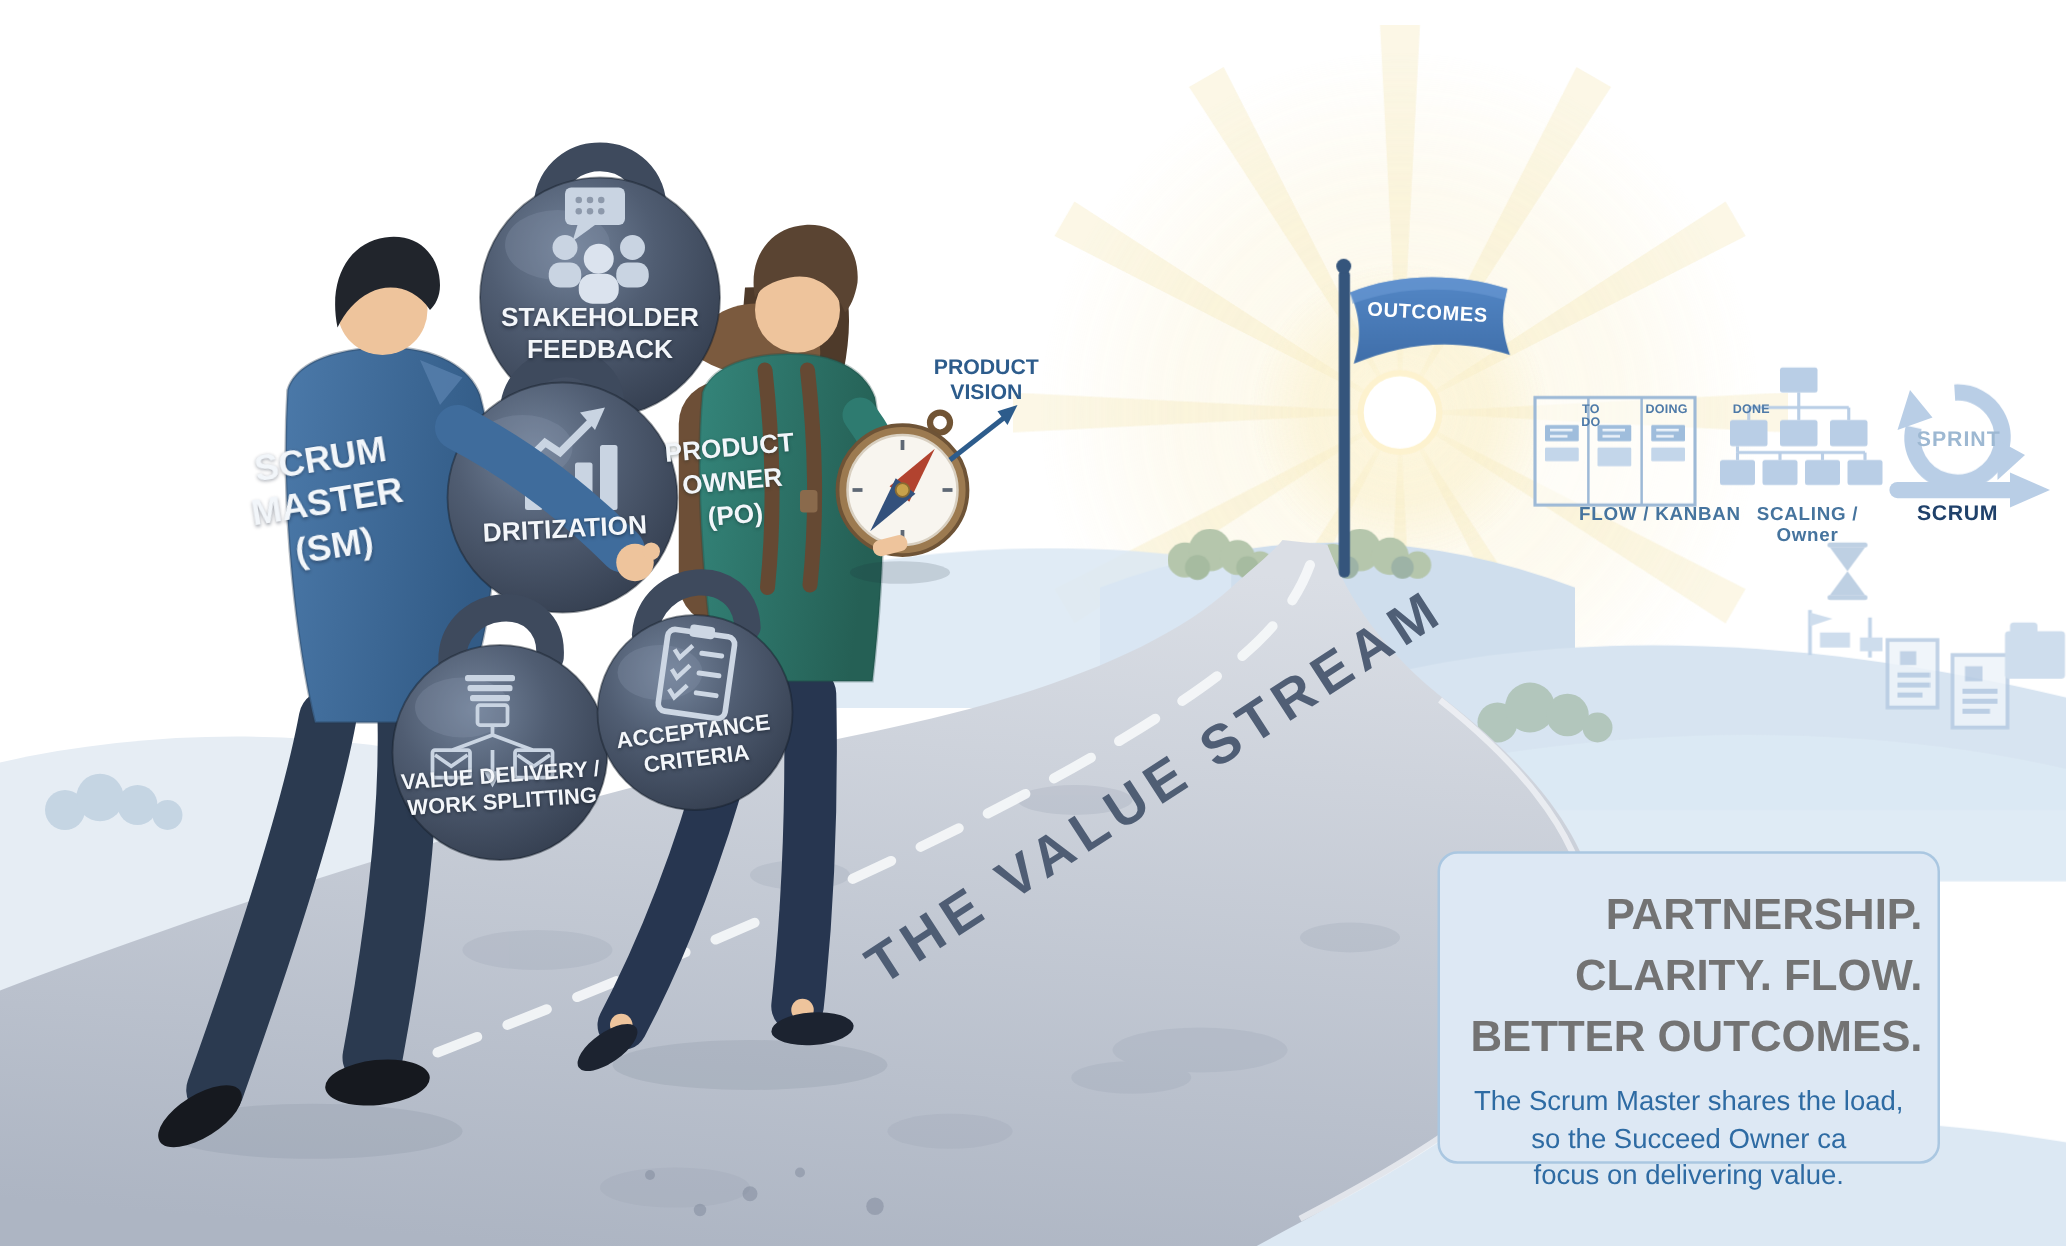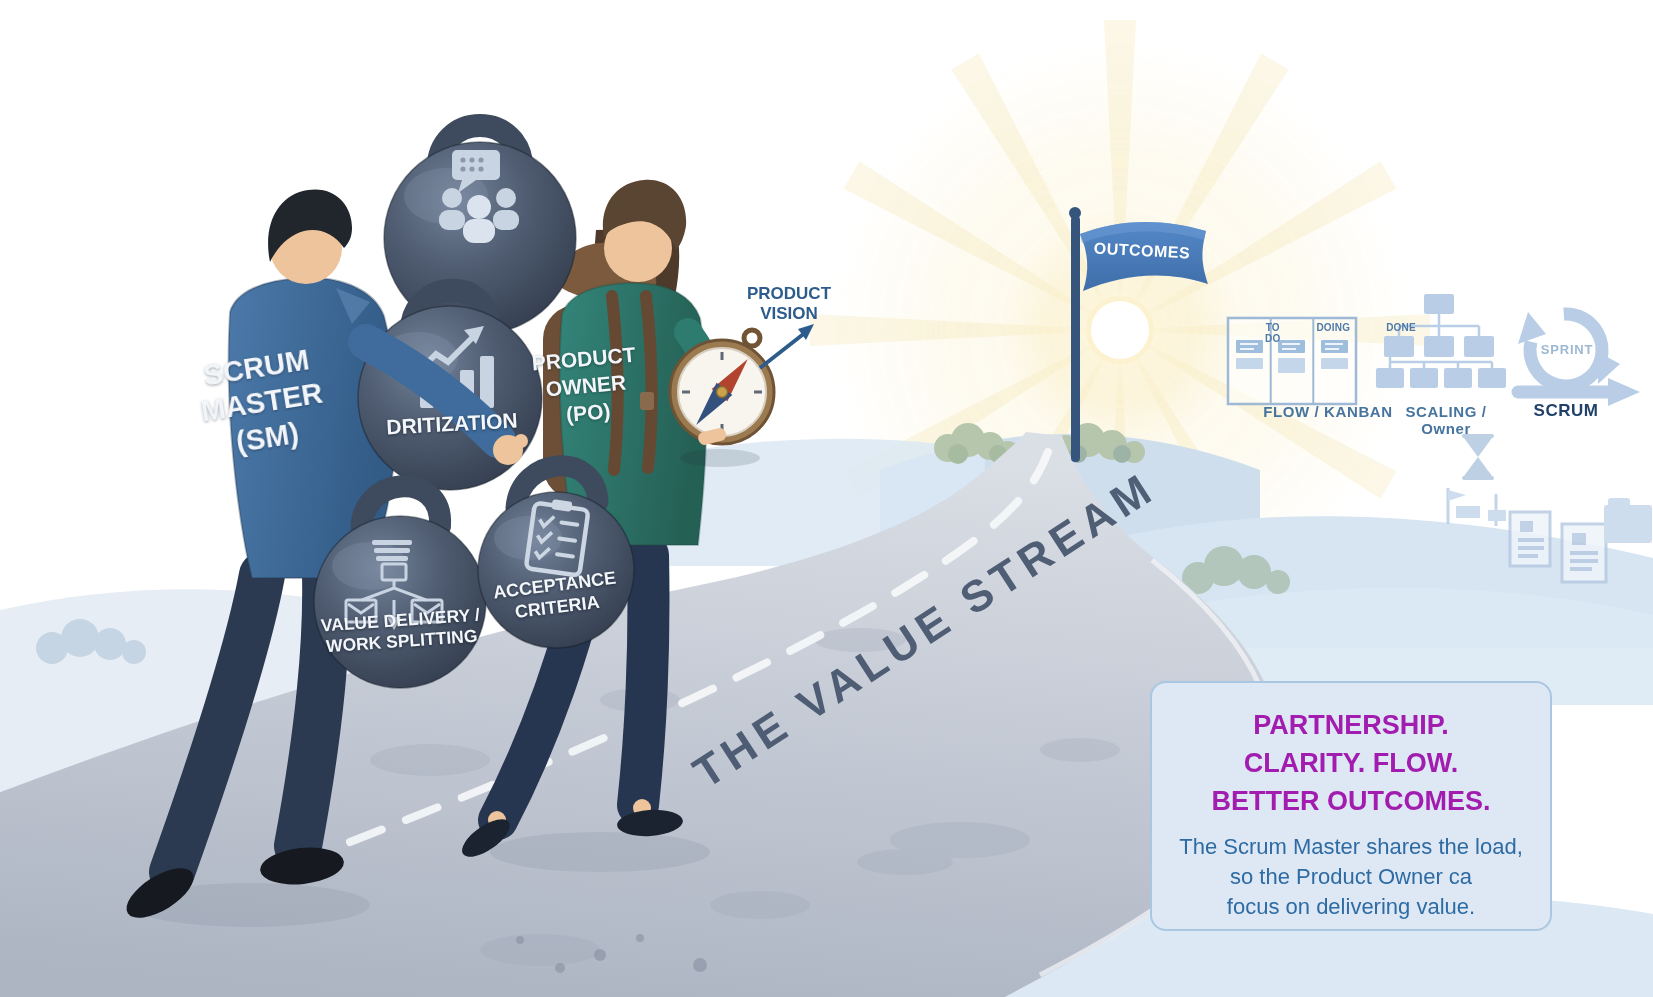--- a/index.html
+++ b/index.html
@@ -20,25 +20,25 @@
   .lbl-pv{left:733px;top:284px;width:112px;font-size:17px;color:#2d5c8c;font-weight:800;line-height:1.18;text-align:center;}
   .lbl-outcomes{left:1086px;top:242px;width:112px;font-size:16px;color:#ffffff;font-weight:700;
           transform:rotate(3deg);text-align:center;letter-spacing:.5px;}
   .lbl-road{left:698px;top:752px;font-size:44px;font-weight:800;color:#45546c;transform:rotate(-33deg);
           transform-origin:0 50%;letter-spacing:6px;white-space:nowrap;opacity:.92;}
   .kanban-headers{left:1229px;top:322px;width:126px;display:flex;}
   .kanban-headers span{flex:1;text-align:center;font-size:10px;font-weight:700;color:#4e7aa8;letter-spacing:.2px;margin-left:36px;}
   .caption{font-size:15px;color:#46749e;font-weight:600;text-align:center;letter-spacing:.6px;}
   .lbl-flow{left:1222px;top:403px;width:140px;margin-left:36px;}
   .lbl-scaling{left:1382px;top:403px;width:128px;}
-  .lbl-sprint{left:1530px;top:342px;width:74px;font-size:13px;font-weight:800;color:#9db8d2;text-align:center;letter-spacing:.8px;}
+  .lbl-sprint{left:1530px;top:342px;width:74px;font-size:17px;font-weight:800;color:#9db8d2;text-align:center;letter-spacing:.8px;}
   .lbl-scrum{left:1526px;top:401px;width:80px;font-size:17px;font-weight:800;color:#20416a;text-align:center;letter-spacing:.5px;}
   .callout{position:absolute;left:1150px;top:681px;width:402px;height:250px;background:#dde8f4;
            border:2px solid #aac7e1;border-radius:16px;box-sizing:border-box;padding:24px 12px 0;}
-  .callout-heading{font-size:27px;font-weight:800;color:#a21caf;text-align:center;line-height:1.4;white-space:pre-line;}
+  .callout-heading{font-size:35px;font-weight:800;color:#737373;text-align:right;line-height:1.4;white-space:pre-line;}
   .callout-body{margin-top:12px;font-size:22px;color:#2e6ba3;text-align:center;line-height:1.35;white-space:pre-line;}
 </style>
 </head>
 <body>
 
 <div class="canvas">
 
 <svg width="1653" height="997" viewBox="0 0 1653 997">
   <defs>
     <radialGradient id="bellG" cx="38%" cy="30%" r="78%">
@@ -398,20 +398,22 @@
     <rect x="698" y="430" width="28" height="13" rx="6" fill="#eec49c" transform="rotate(-14 712 436)"></rect>
   </g>
 
   <g>
     <path d="M760,368 C778,354 793,342 806,332" stroke="#2d5c8c" stroke-width="4" fill="none"></path>
     <polygon points="814,324 798,329 806,340" fill="#2d5c8c"></polygon>
   </g>
 </svg>
 
 
+<div class="ov bell-lbl lbl-sf">STAKEHOLDER
+FEEDBACK</div>
 <div class="ov bell-lbl lbl-pri">DRITIZATION</div>
 <div class="ov bell-lbl lbl-ac">ACCEPTANCE
 CRITERIA</div>
 <div class="ov bell-lbl lbl-vd">VALUE DELIVERY /
 WORK SPLITTING</div>
 
 <div class="ov lbl-sm">SCRUM
 MASTER
 (SM)</div>
 <div class="ov lbl-po">PRODUCT
@@ -431,17 +433,17 @@
 <div class="ov caption lbl-flow">FLOW / KANBAN</div>
 <div class="ov caption lbl-scaling">SCALING / Owner</div>
 <div class="ov lbl-sprint">SPRINT</div>
 <div class="ov lbl-scrum">SCRUM</div>
 
 <div class="callout">
   <div class="callout-heading">PARTNERSHIP.
 CLARITY. FLOW.
 BETTER OUTCOMES.</div>
   <div class="callout-body">The Scrum Master shares the load,
-so the Product Owner ca
+so the Succeed Owner ca
 focus on delivering value.</div>
 </div>
 
 </div>
 
 </body></html>

